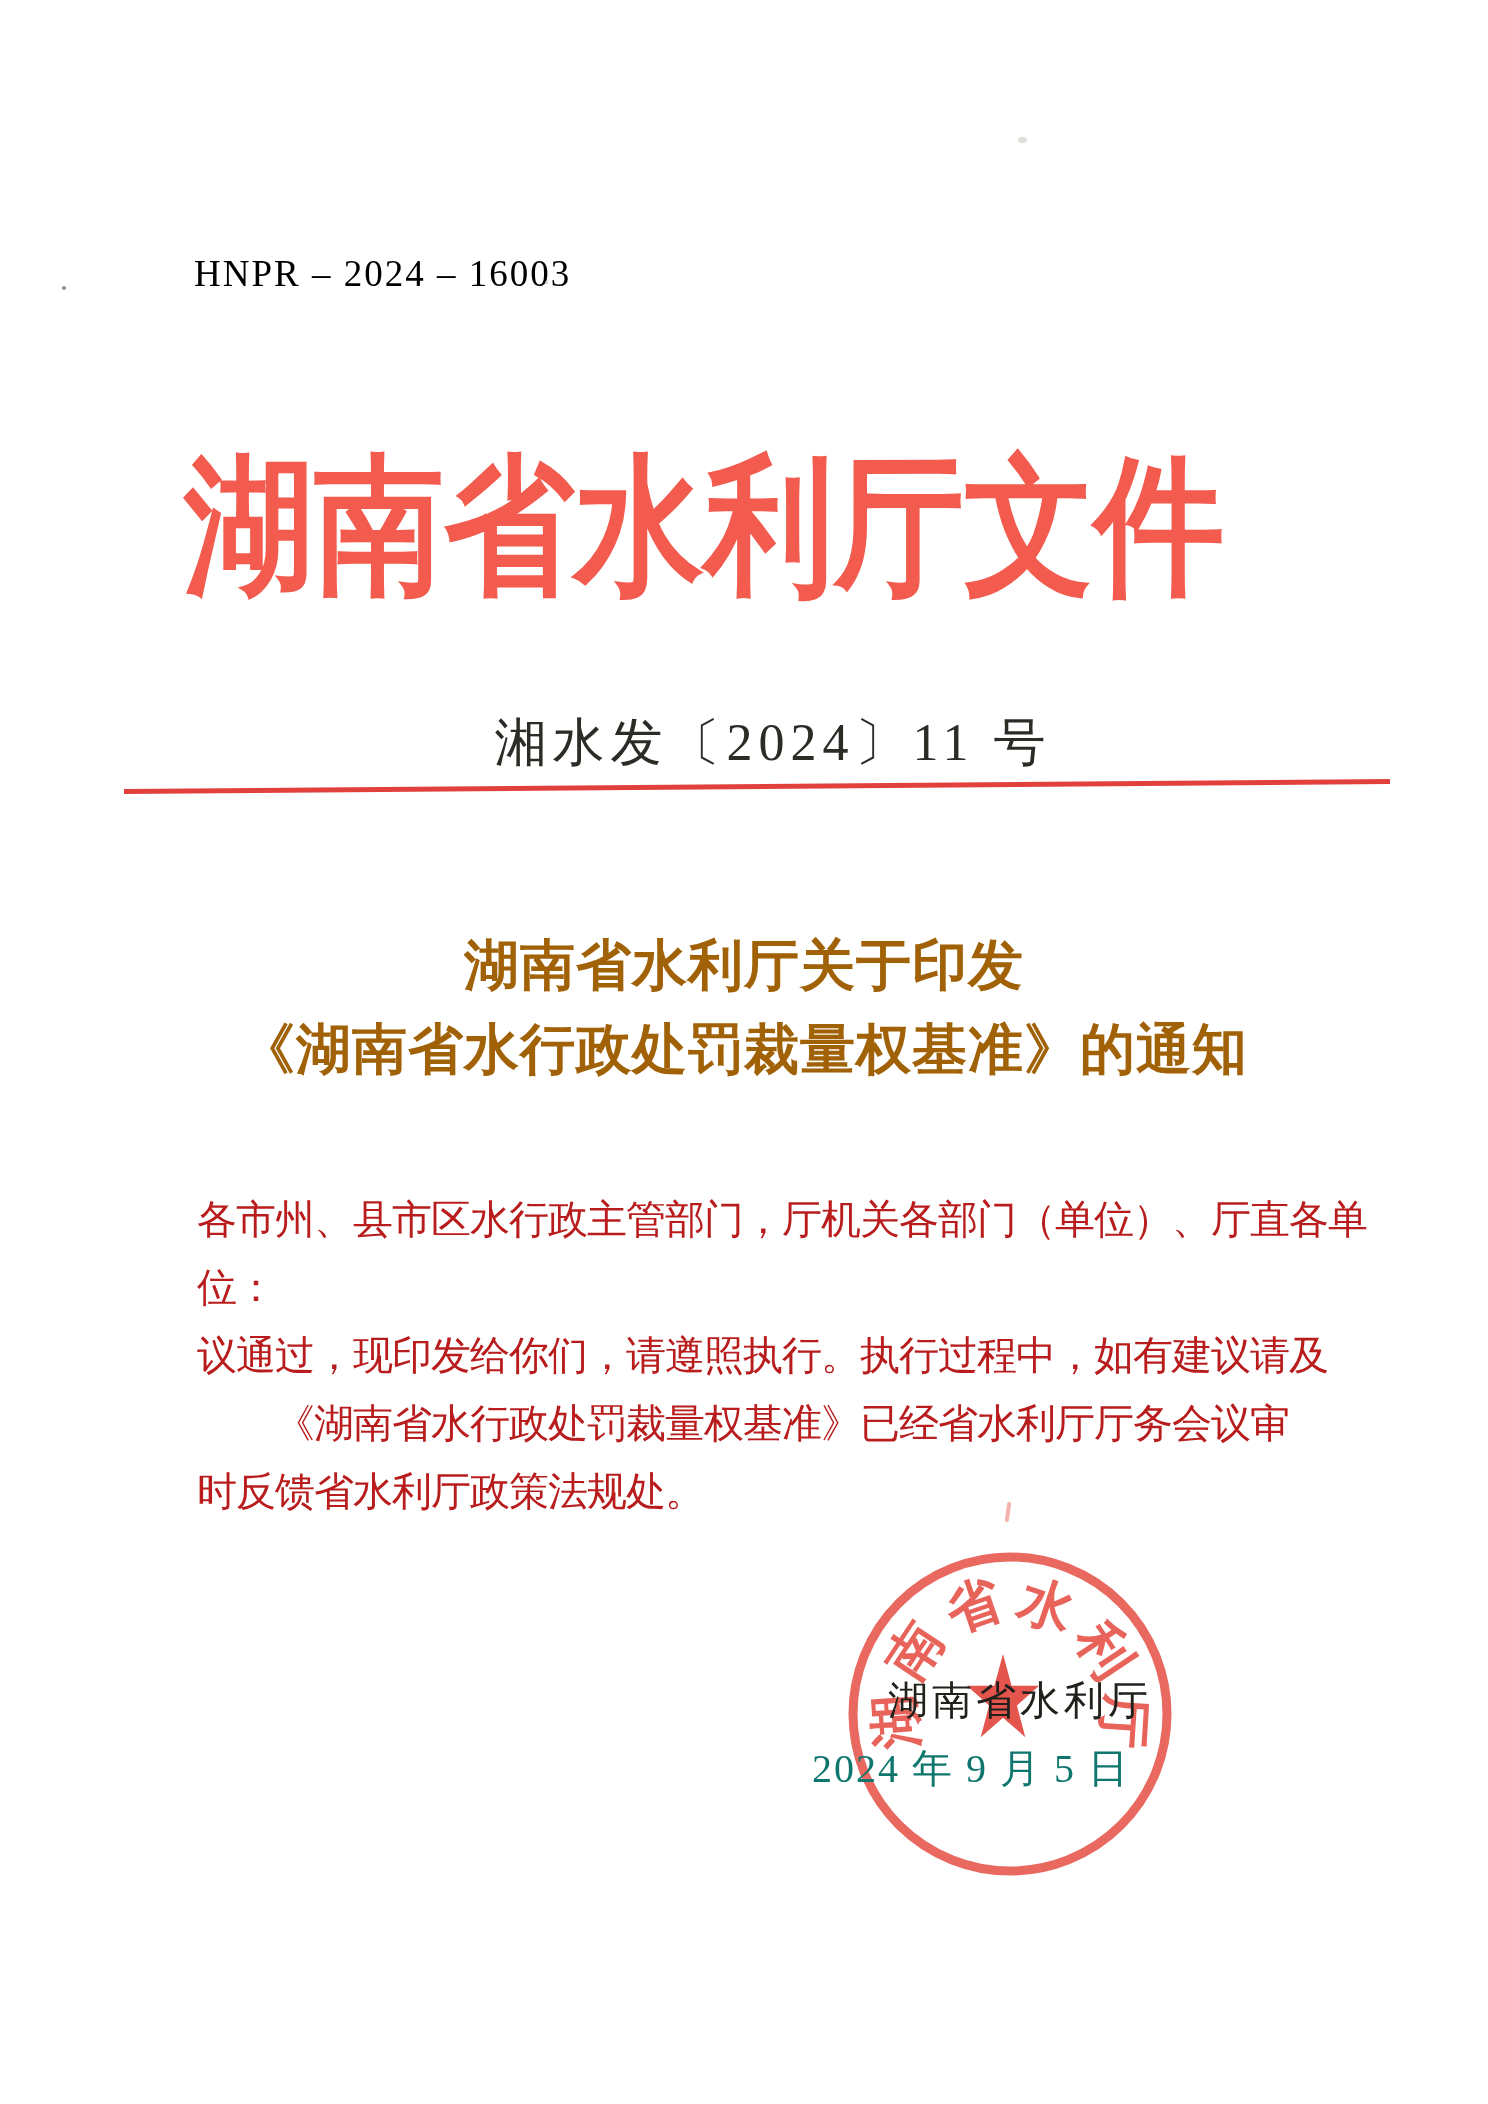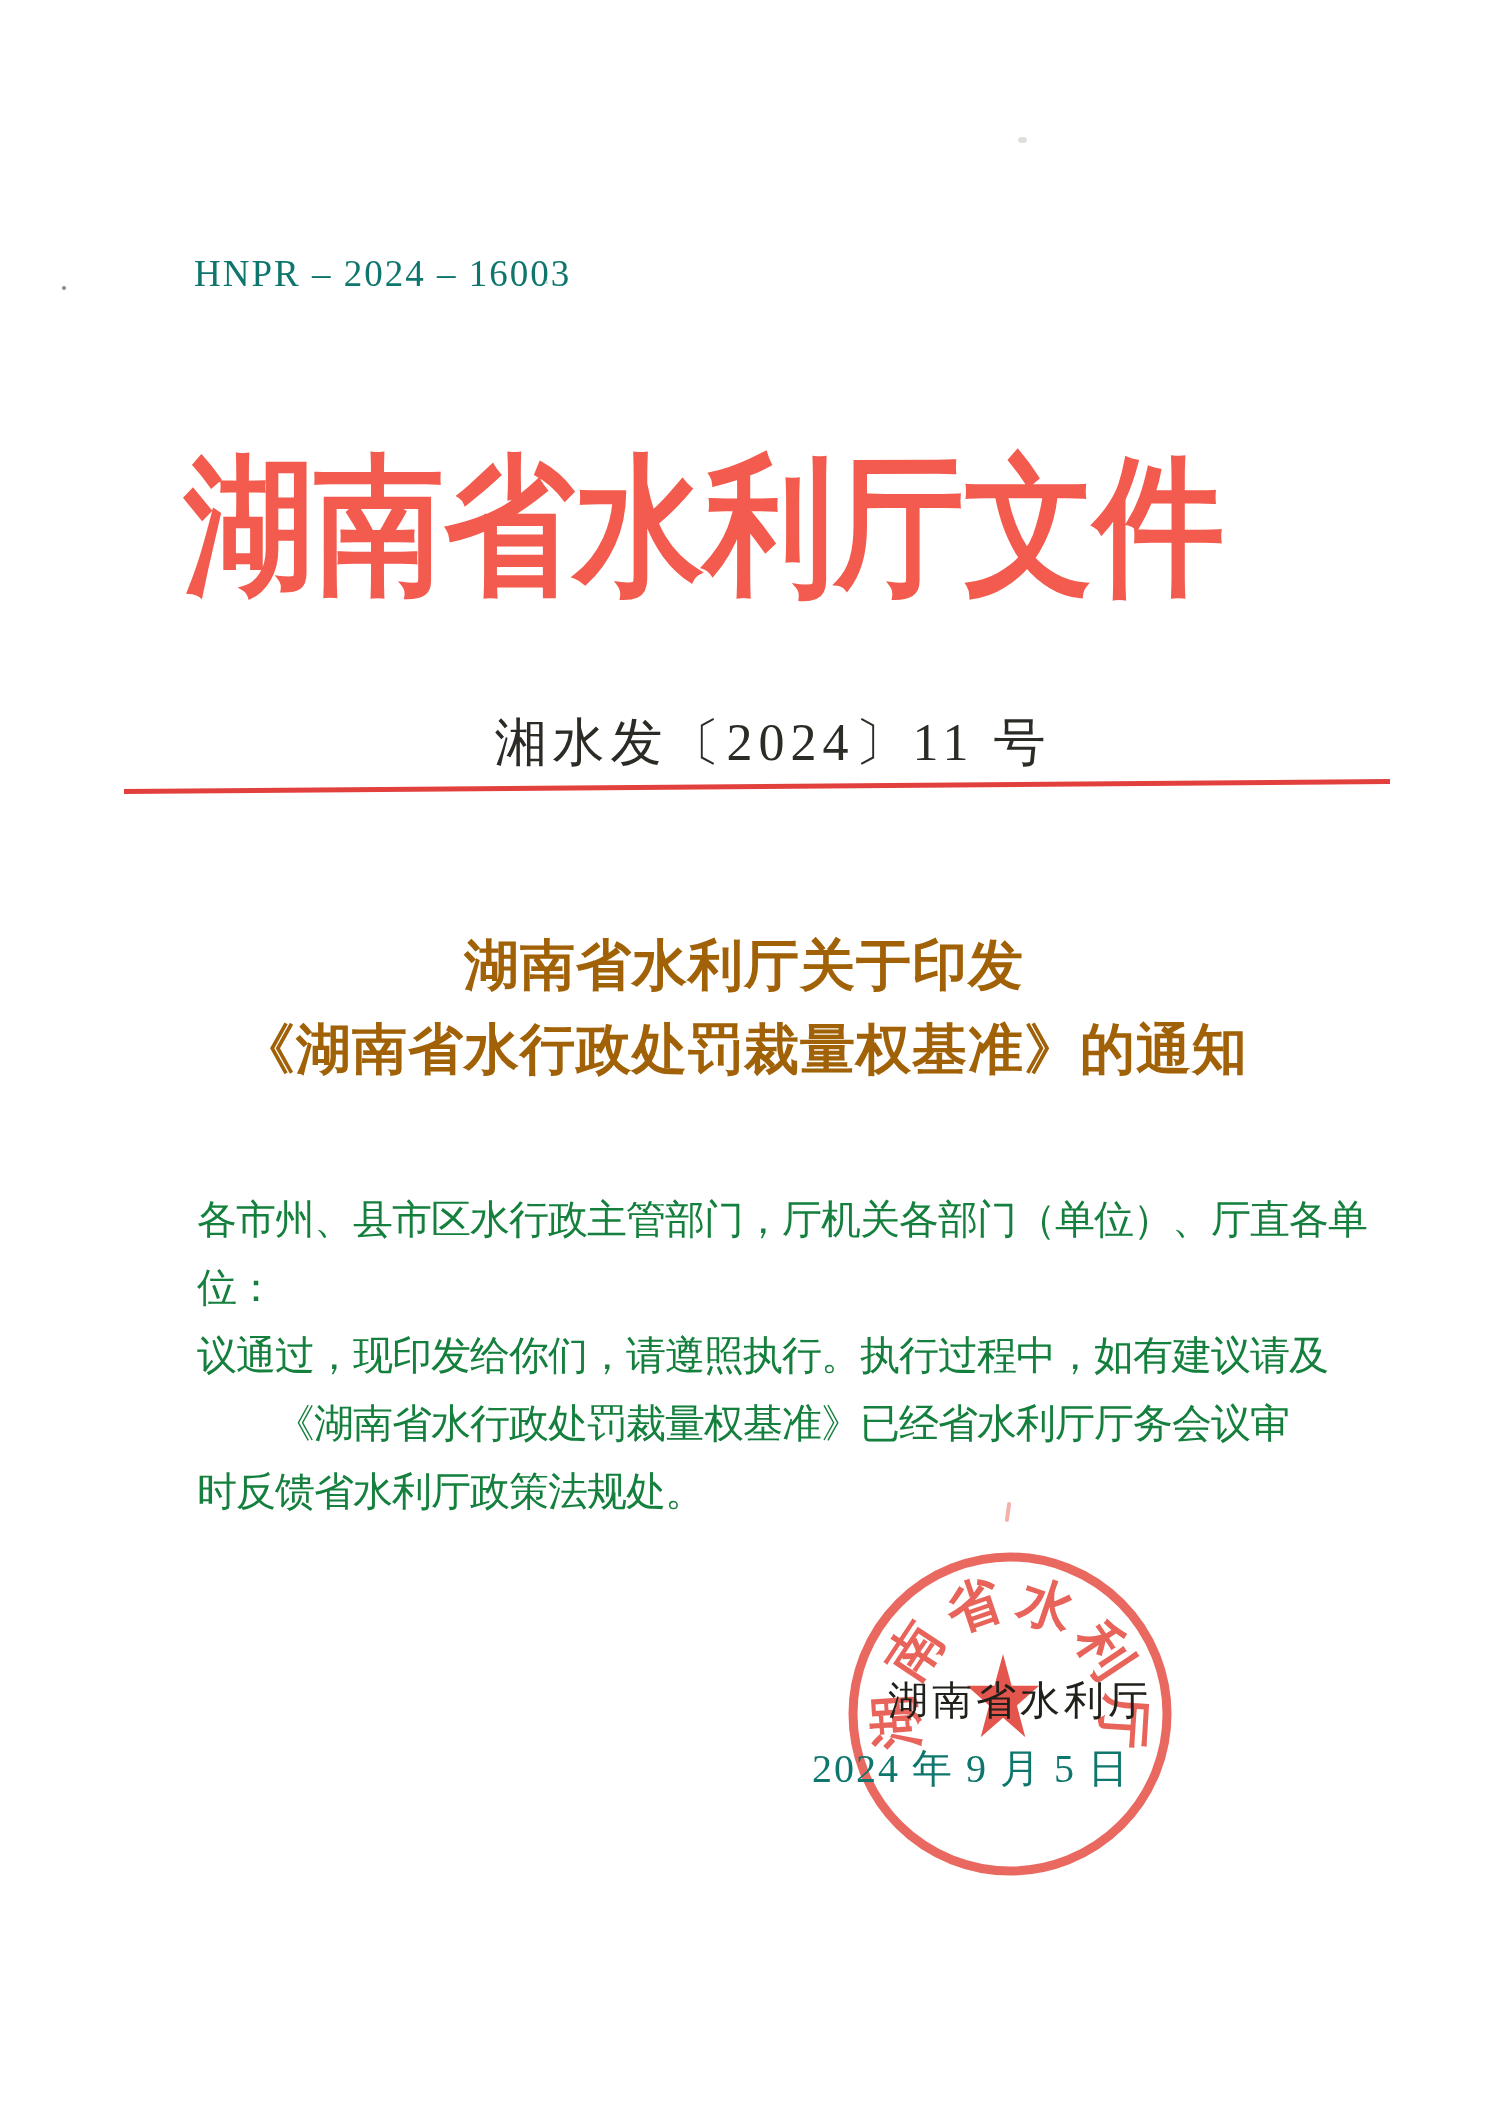--- a/index.html
+++ b/index.html
@@ -5,21 +5,21 @@
   html,body{margin:0;padding:0;background:#ffffff;}
   .page{
     position:relative;
     width:1488px;height:2104px;
     background:#ffffff;
     overflow:hidden;
     font-family:"Liberation Serif","DejaVu Serif",serif;
   }
   .ref-number{
     position:absolute;left:194px;top:252px;
-    font-size:37px;color:#0f766e;letter-spacing:2px;
+    font-size:37px;color:#000000;letter-spacing:2px;
     white-space:nowrap;
   }
   .agency-banner{
     position:absolute;left:184px;top:452px;
     font-size:130px;line-height:130px;font-weight:bold;
     color:#f25b4e;letter-spacing:0px;white-space:nowrap;
     transform:scaleY(1.16);transform-origin:left top;
   }
   .issue-number{
     position:absolute;left:0;right:0;top:708px;
@@ -33,21 +33,21 @@
   }
   .doc-title{
     position:absolute;left:0;right:0;top:924px;
     text-align:center;color:#a16207;
     font-weight:bold;font-size:55px;line-height:84px;
     letter-spacing:1px;
   }
   .body-text{
     position:absolute;left:197px;top:1186px;width:1185px;
     font-size:40px;line-height:68px;letter-spacing:-1px;
-    color:#15803d;
+    color:#b91c1c;
   }
   .body-line{white-space:nowrap;}
   .seal-svg{position:absolute;left:845px;top:1549px;}
   .seal-org{
     position:absolute;left:888px;top:1673px;
     font-size:40px;letter-spacing:4px;color:#21201b;white-space:nowrap;
   }
   .seal-date{
     position:absolute;left:812px;top:1741px;
     font-size:40px;letter-spacing:2px;color:#0f766e;white-space:nowrap;

